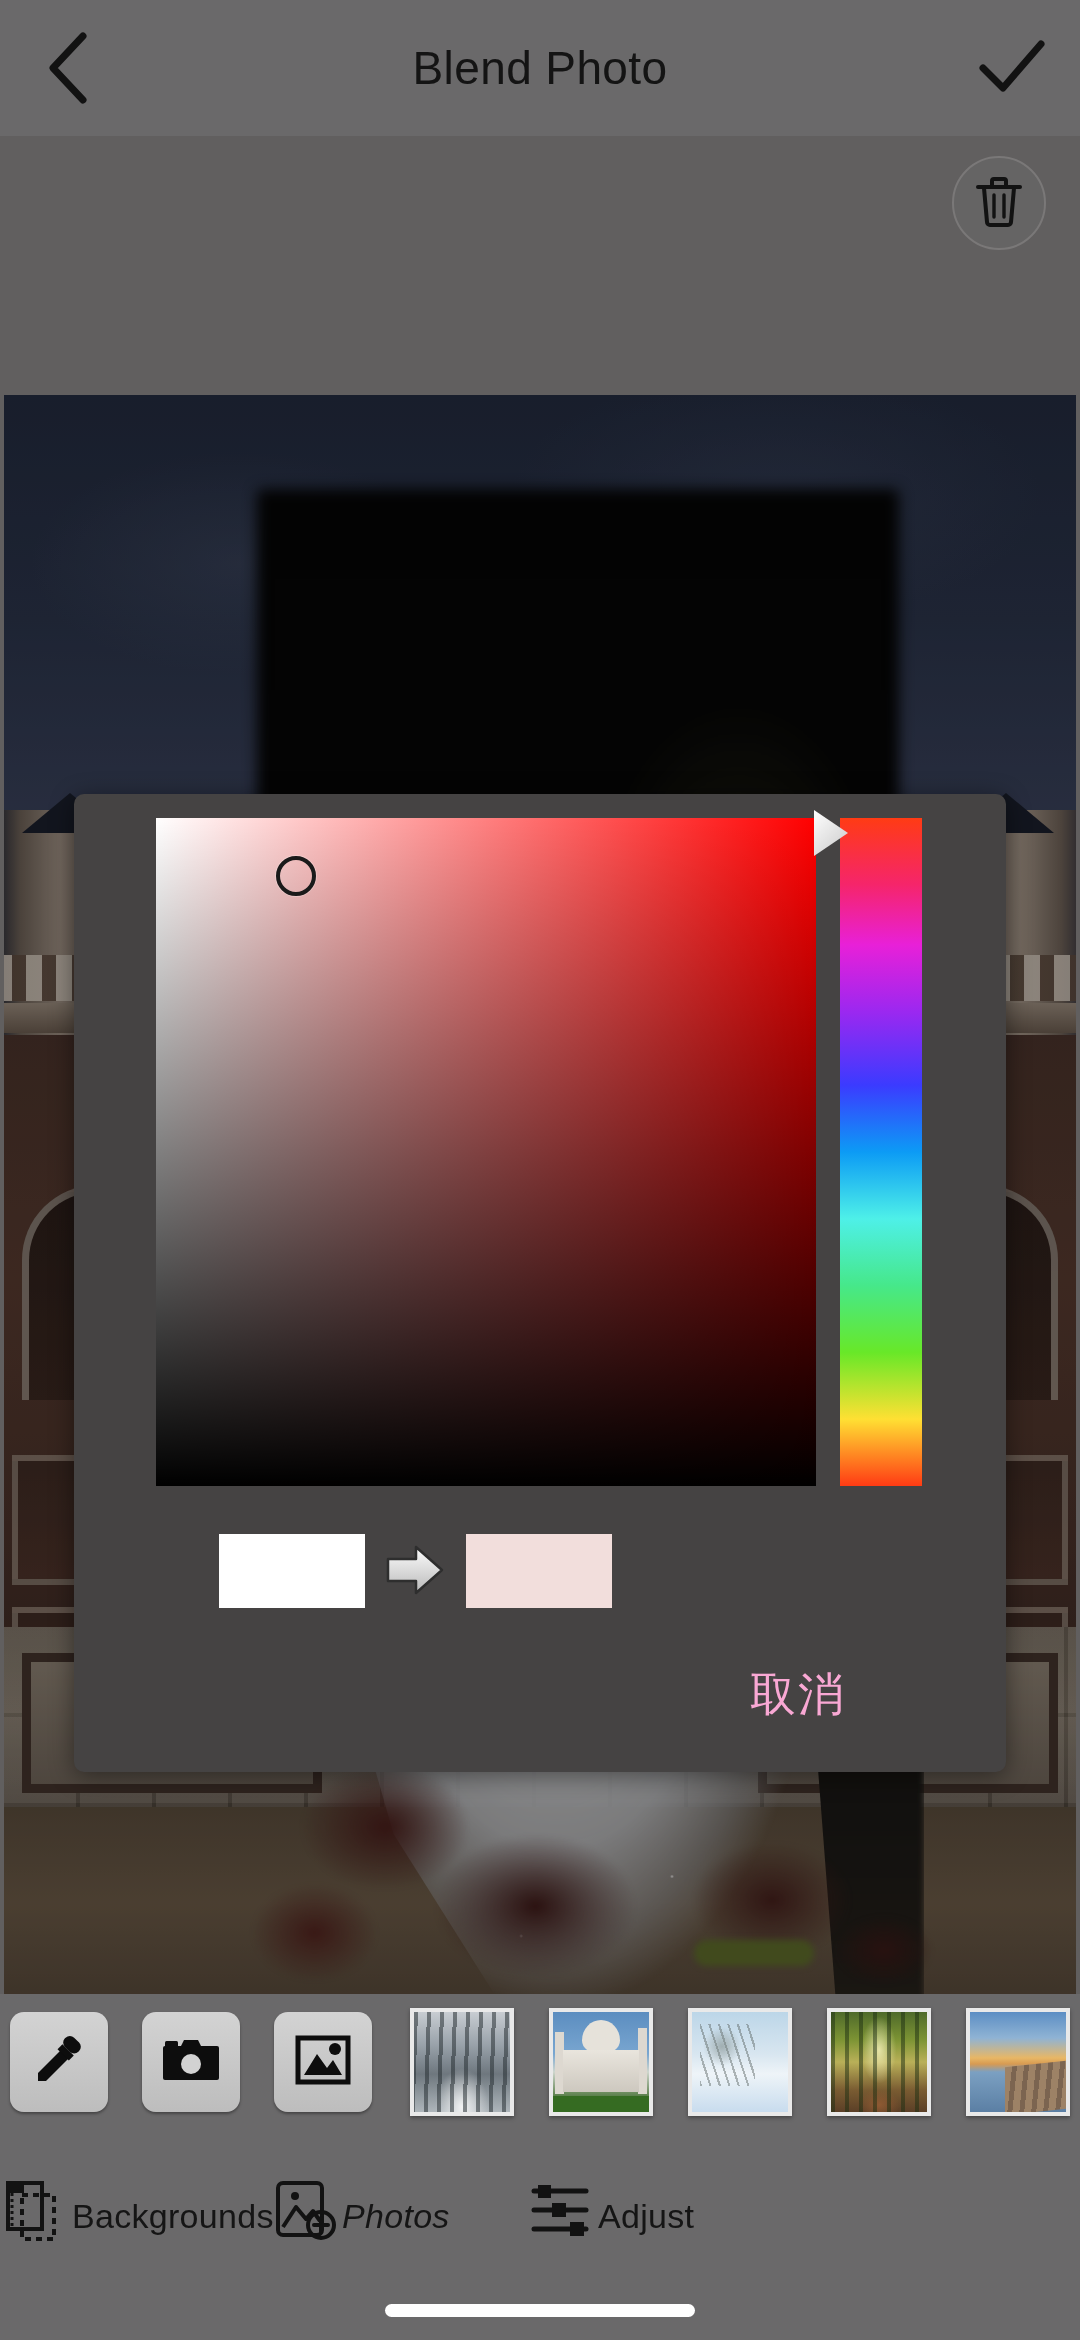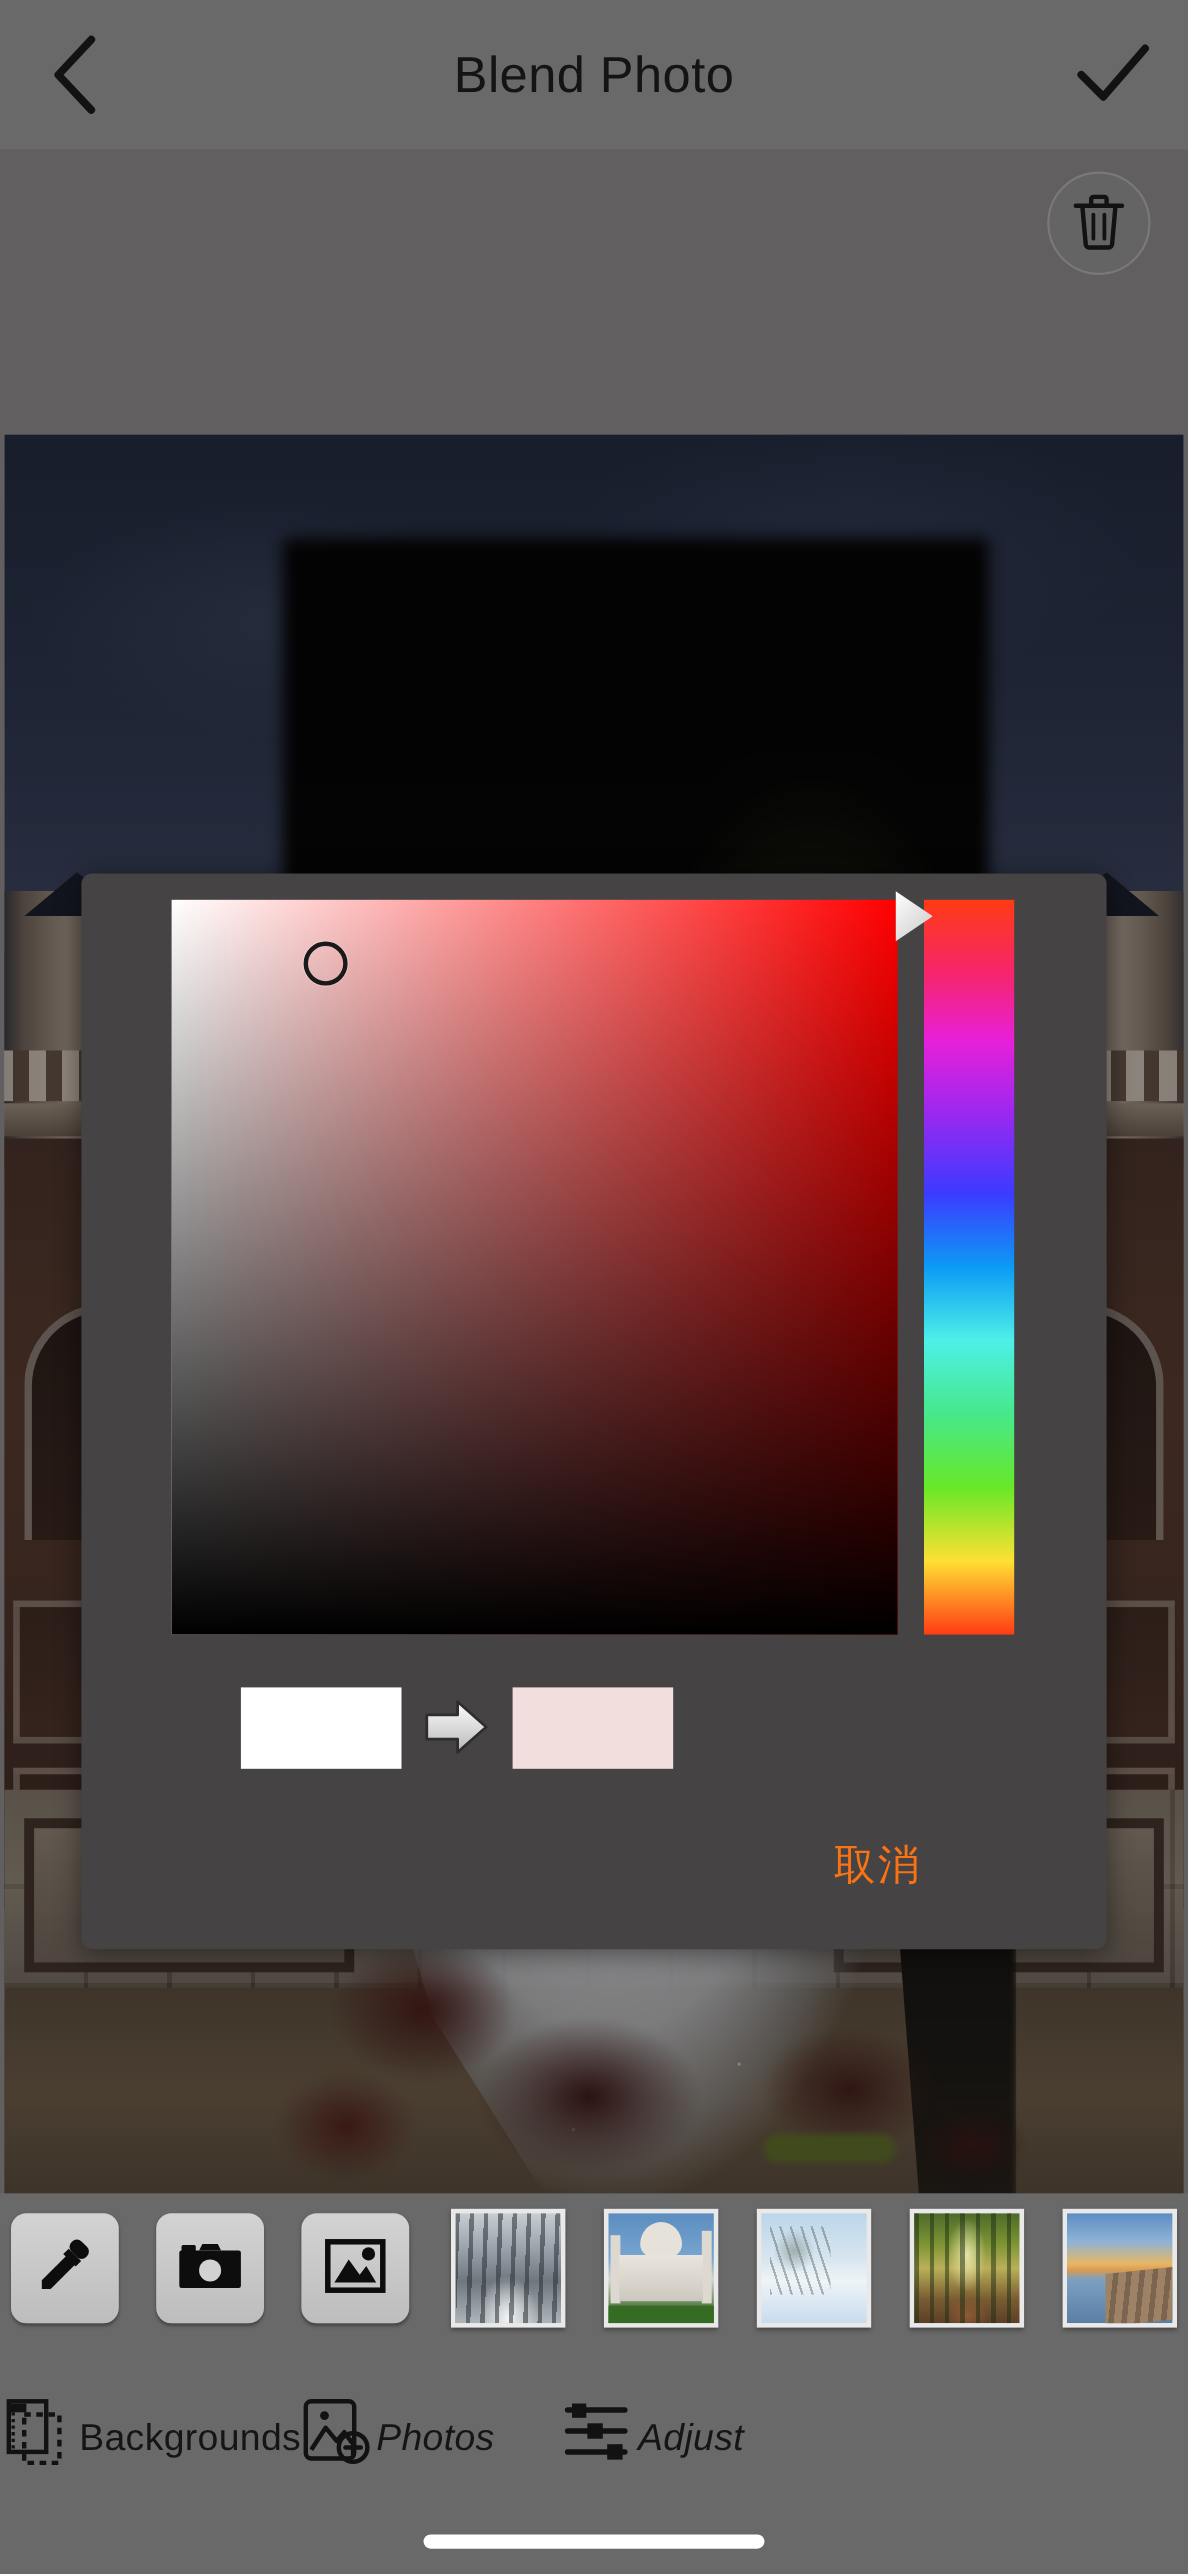--- a/index.html
+++ b/index.html
@@ -267,21 +267,21 @@
     position:absolute; left:392px; top:740px; width:146px; height:74px;
     background:#F2DEDC;
   }
   
   #dlg-actions {
     position:absolute; left:0; right:0; top:856px; height:90px;
   }
   .dlg-btn {
     position:absolute; top:0; height:90px;
     display:flex; align-items:center; justify-content:center;
-    color:#f97316; font-size:38px; letter-spacing:2px;
+    color:#f9a8d4; font-size:46px; letter-spacing:2px;
   }
   #cancel-btn { left:664px; width:120px; }
   #ok-btn     { left:810px; width:120px; }
 
   
   #source-strip {
     position:absolute; left:0; top:1994px; width:1080px; height:136px;
     background:#6A696A; overflow:hidden;
   }
   .src-btn {
@@ -365,21 +365,21 @@
   #bottom-nav {
     position:absolute; left:0; top:2130px; width:1080px; height:210px;
     background:#6A696A;
   }
   .nav-item {
     position:absolute; top:8px; width:270px; height:150px;
     display:flex; flex-direction:row; align-items:center; justify-content:flex-start;
   }
   #nav-0 { left:0px; }
   #nav-1 { left:270px;font-style:italic; }
-  #nav-2 { left:508px;font-style:italic; }
+  #nav-2 { left:526px; }
   #nav-3 { left:810px; }
   .nav-icon { height:78px; display:flex; align-items:center; justify-content:center; }
   .nav-label {
     margin-top:6px; font-size:34px; color:#151515; letter-spacing:0.3px;
   }
   #home-indicator {
     position:absolute; left:50%; transform:translateX(-50%);
     top:174px; width:310px; height:13px;
     background:#ffffff; border-radius:7px;
   }

